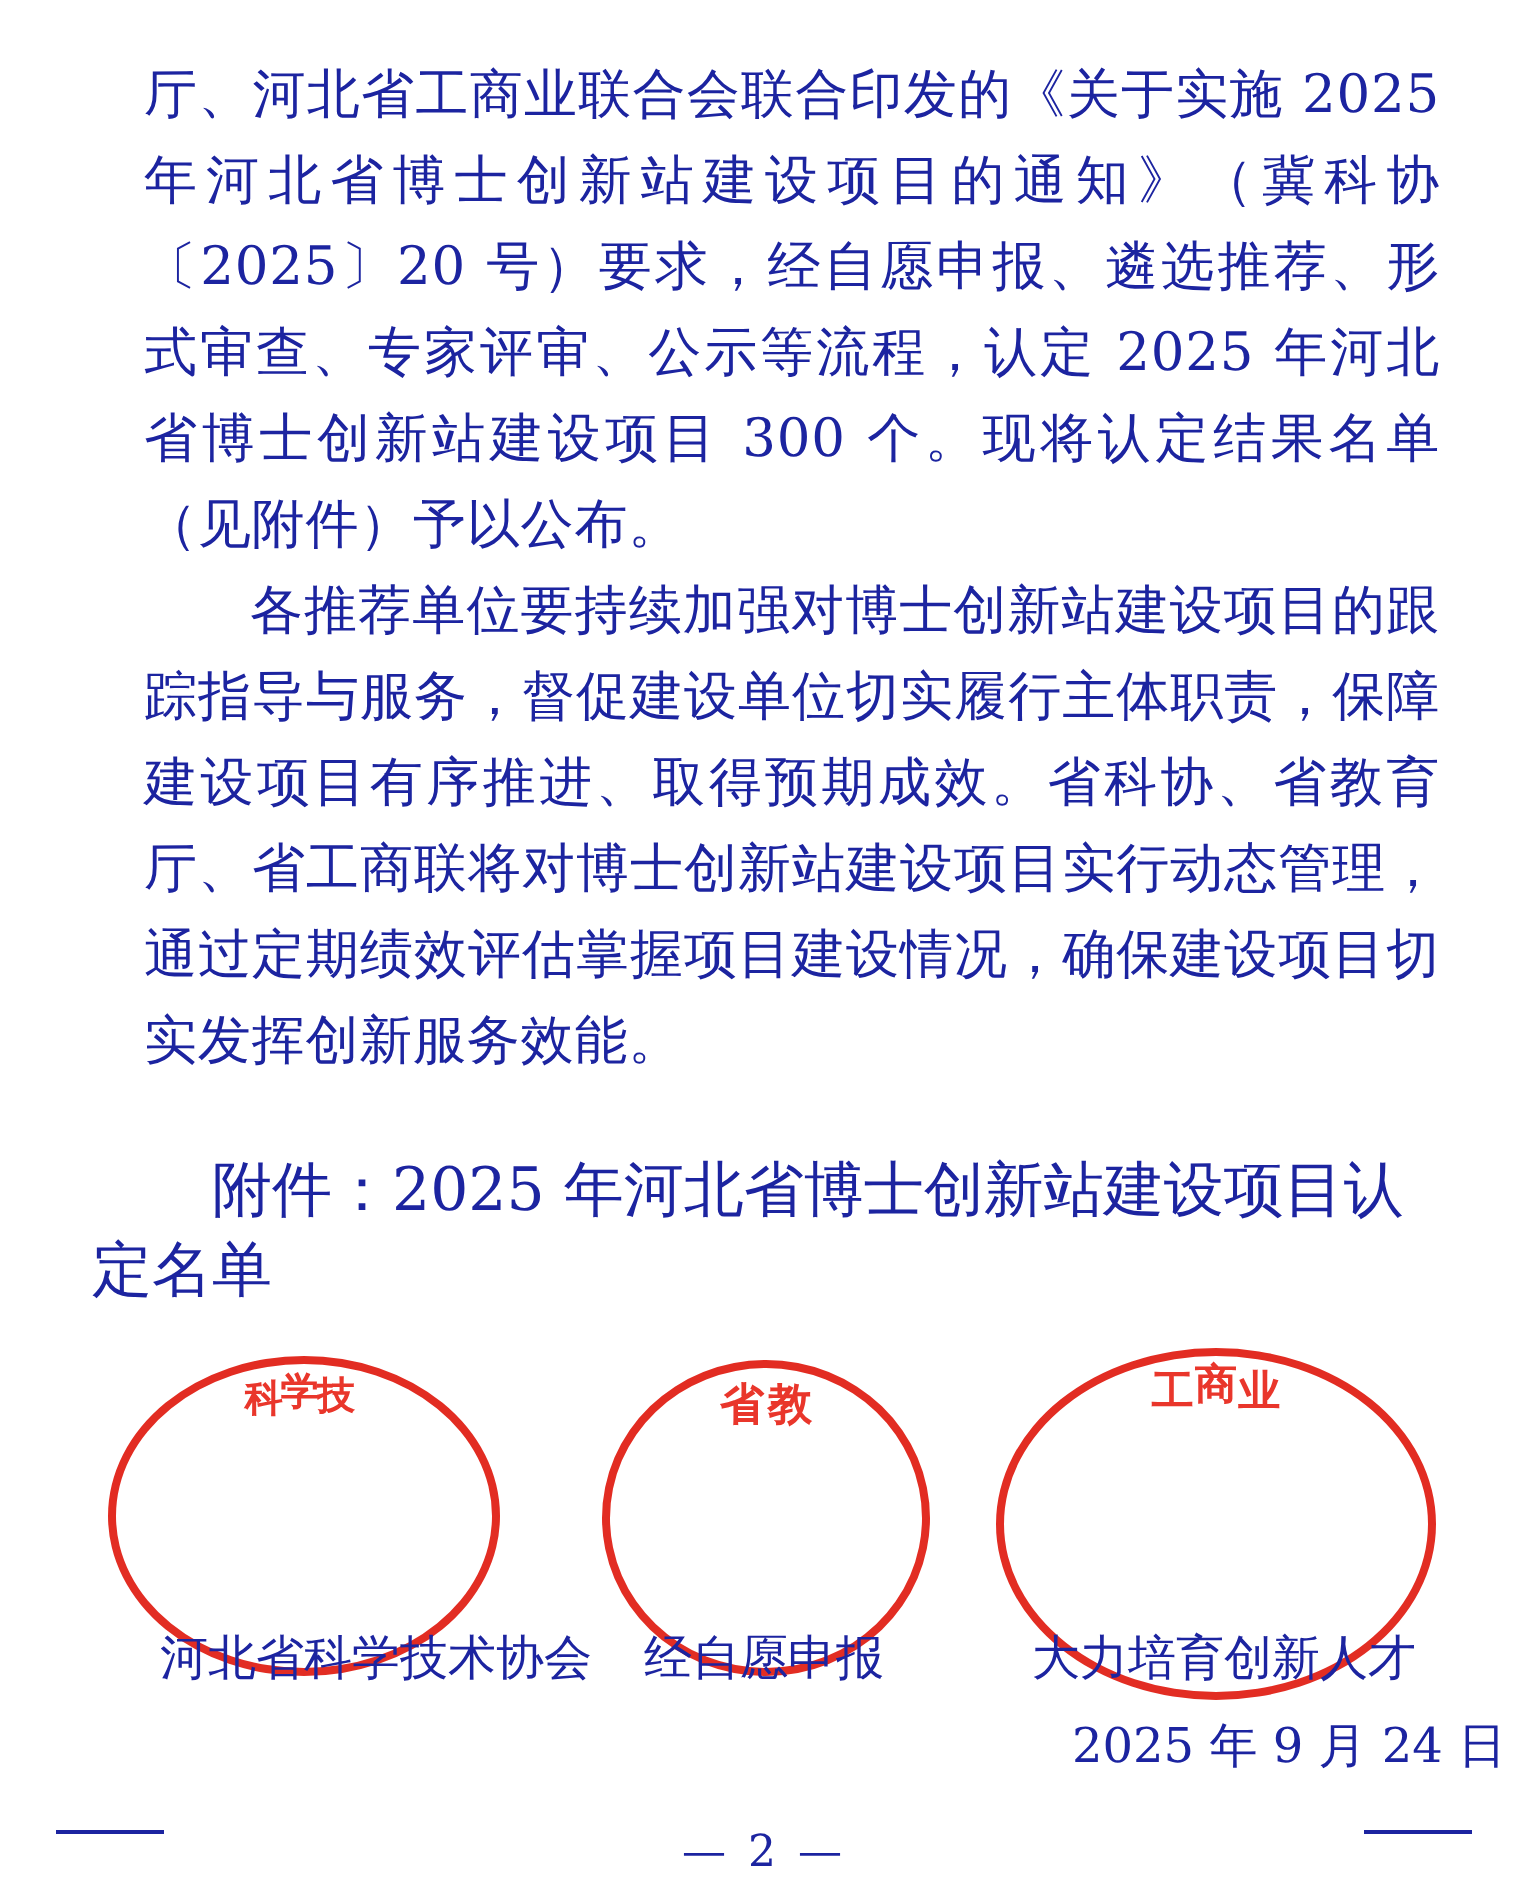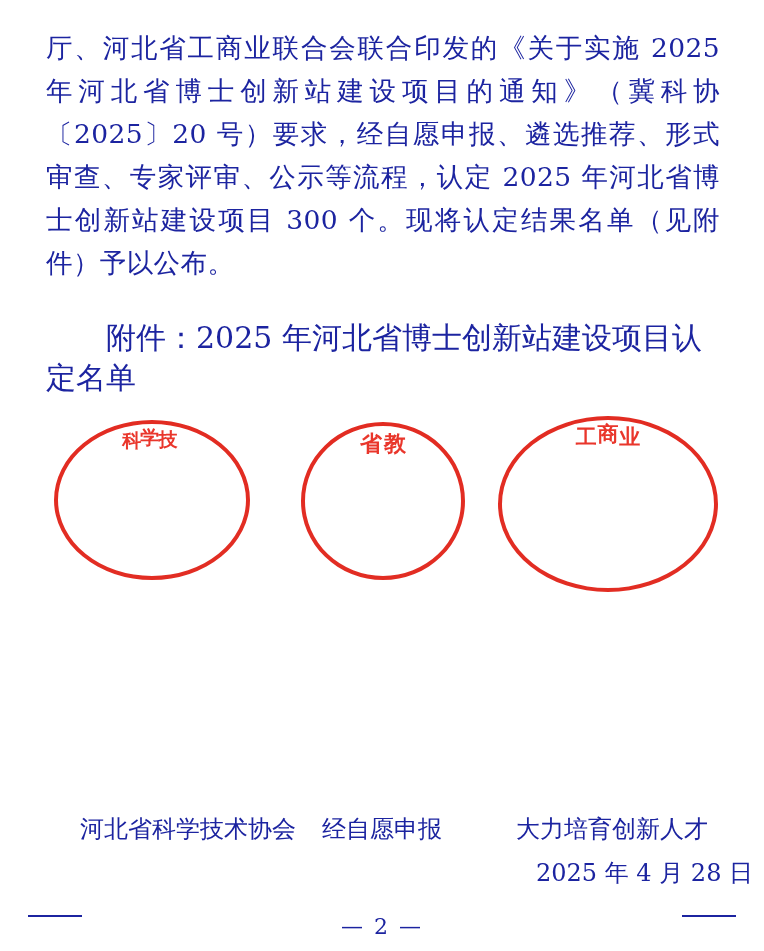--- a/index.html
+++ b/index.html
@@ -21,20 +21,21 @@
     box-sizing: border-box;
     padding: 26px 44px 0 46px;
   }
   .body-text {
     font-size: 26.5px;
     line-height: 43px;
     letter-spacing: 0.4px;
     text-align: justify;
     text-justify: inter-ideograph;
     color: #1c24a0;
+    margin-left: 26px;
   }
   .para {
     margin: 0 0 0 0;
     text-indent: 0;
   }
   .para.indent {
     text-indent: 2em;
   }
   .attachment-line {
     margin-top: 34px;
@@ -134,20 +135,21 @@
     right: 28px;
   }
 </style>
 </head>
 <body>
 
 <div class="page">
 
   <div class="body-text">
     <p class="para">厅、河北省工商业联合会联合印发的《关于实施 2025 年河北省博士创新站建设项目的通知》（冀科协〔2025〕20 号）要求，经自愿申报、遴选推荐、形式审查、专家评审、公示等流程，认定 2025 年河北省博士创新站建设项目 300 个。现将认定结果名单（见附件）予以公布。</p>
+    <p class="para indent">各推荐单位要持续加强对博士创新站建设项目的跟踪指导与服务，督促建设单位切实履行主体职责，保障建设项目有序推进、取得预期成效。省科协、省教育厅、省工商联将对博士创新站建设项目实行动态管理，通过定期绩效评估掌握项目建设情况，确保建设项目切实发挥创新服务效能。</p>
   </div>
 
   <div class="attachment-line">附件：2025 年河北省博士创新站建设项目认定名单</div>
 
   <div class="seals">
 
     <div class="seal" id="seal-1">
       <div class="seal-ring-text">
 
         <span style="transform:translate(-50%,-50%) rotate(-19deg) translateY(-62px) rotate(19deg); font-size:19px;">科</span>
@@ -178,20 +180,20 @@
       </div>
 
     </div>
 
   </div>
 
   <div class="signers">
     <div class="signer" id="signer-1">河北省科学技术协会</div>
     <div class="signer" id="signer-2">经自愿申报</div>
     <div class="signer" id="signer-3">大力培育创新人才</div>
-    <div class="signer" id="seal-date">2025 年 4 月 28 日</div>
+    <div class="signer" id="seal-date">2025 年 9 月 24 日</div>
   </div>
 
   <div class="edge-line"></div>
   <div class="edge-line right"></div>
   <div class="footer">— 2 —</div>
 
 </div>
 
 </body></html>

